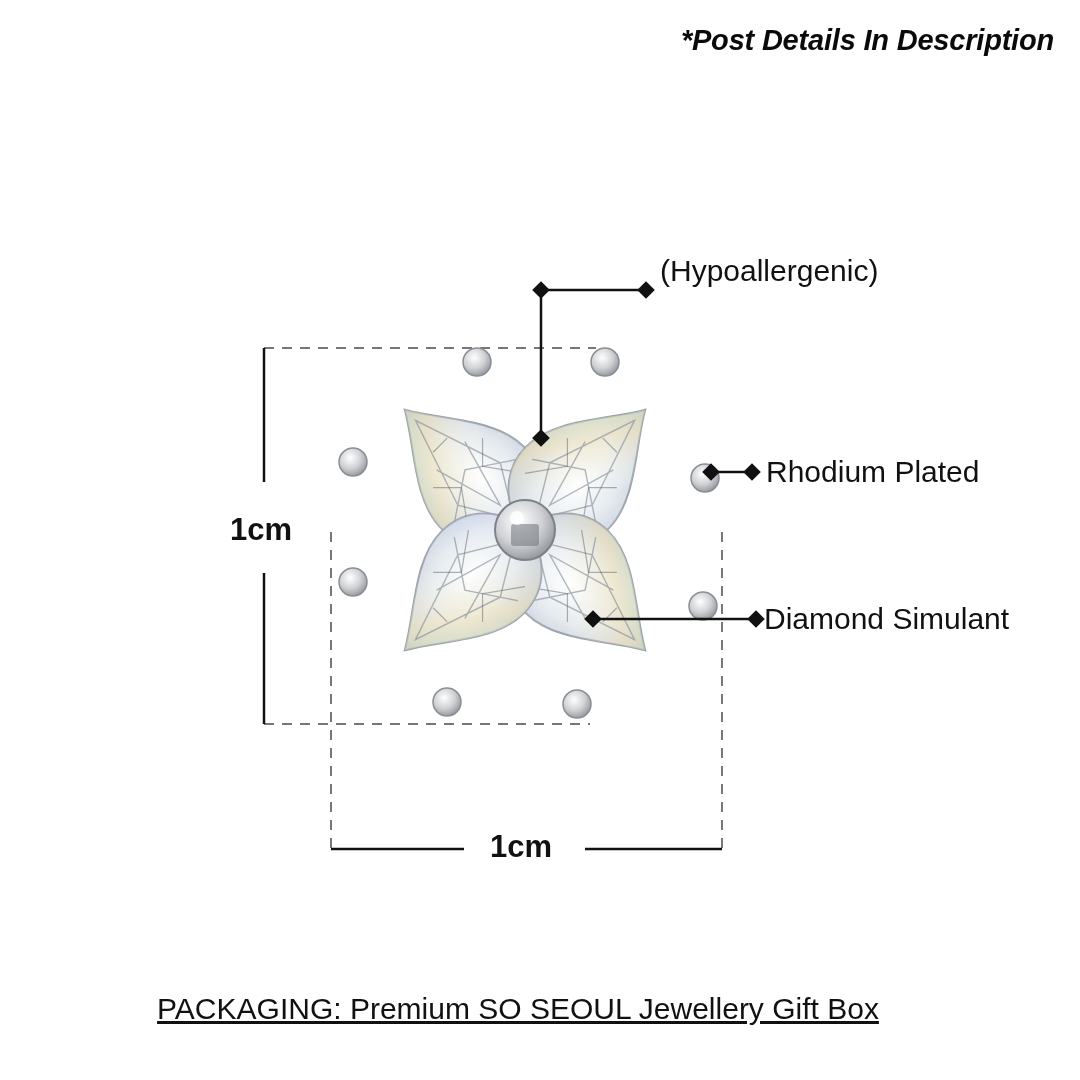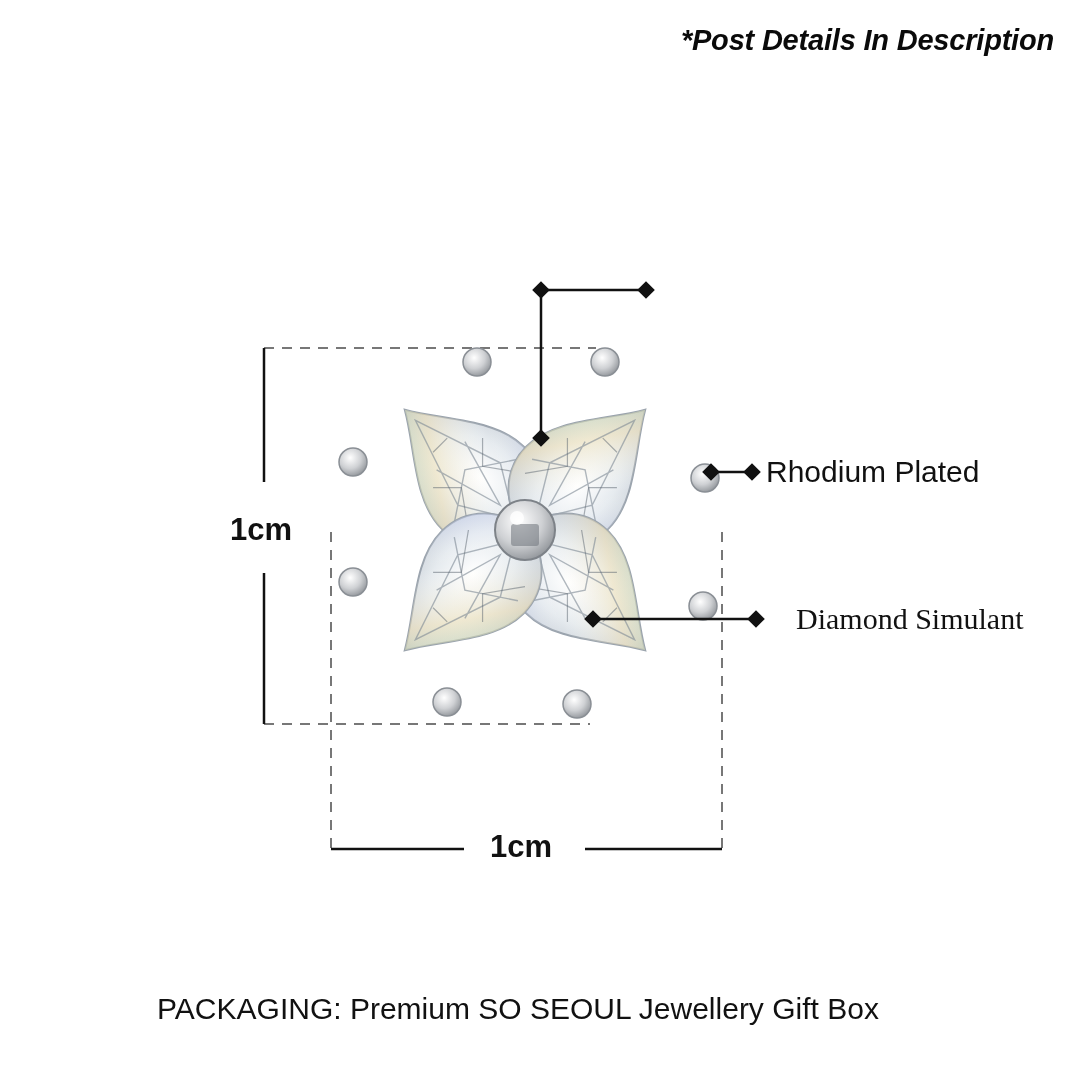--- a/index.html
+++ b/index.html
@@ -8,21 +8,21 @@
       font-family: "Liberation Sans", "DejaVu Sans", sans-serif; color: #111111;
     }
     .abs { position: absolute; }
     .note {
       right: 26px; top: 24px; font-size: 29px; font-weight: bold; font-style: italic;
       color: #0a0a0a; white-space: nowrap; letter-spacing: -0.2px;
     }
     .label { font-size: 30px; color: #111; white-space: nowrap; line-height: 38px; }
     .dim-label { font-size: 31px; color: #111; white-space: nowrap; font-weight: bold; }
     .footer {
-      left: 0; width: 1036px; top: 992px; text-align: center; font-size: 30px; color: #111; white-space: nowrap;
+      left: 0; width: 1036px; top: 992px; text-align: center; font-size: 30px; color: #111; white-space: nowrap; text-decoration: underline;
     }
     svg.overlay { position: absolute; left: 0; top: 0; }
   </style>
 </head>
 <body>
 
 <div class="abs note">*Post Details In Description</div>
 
 <svg class="overlay" width="1080" height="1080" viewBox="0 0 1080 1080">
   <defs>
@@ -113,20 +113,21 @@
   </g>
 
   <g stroke="#111" stroke-width="2.5" fill="#111">
     <line x1="593" y1="619" x2="756" y2="619"></line>
     <rect x="588" y="614" width="10" height="10" transform="rotate(45 593 619)"></rect>
     <rect x="751" y="614" width="10" height="10" transform="rotate(45 756 619)"></rect>
   </g>
 </svg>
 
 <div class="abs label" style="left:660px; top:252px;">
+  <div>(Hypoallergenic)</div>
 </div>
 <div class="abs label" style="left:766px; top:453px;">Rhodium Plated</div>
-<div class="abs label" style="left:796px; top:600px;font-family:Liberation Serif, serif;">Diamond Simulant</div>
+<div class="abs label" style="left:764px; top:600px;">Diamond Simulant</div>
 
 <div class="abs dim-label" style="left:230px; top:512px;">1cm</div>
 <div class="abs dim-label" style="left:490px; top:829px;">1cm</div>
 
 <div class="abs footer">PACKAGING: Premium SO SEOUL Jewellery Gift Box</div>
 
 </body></html>

